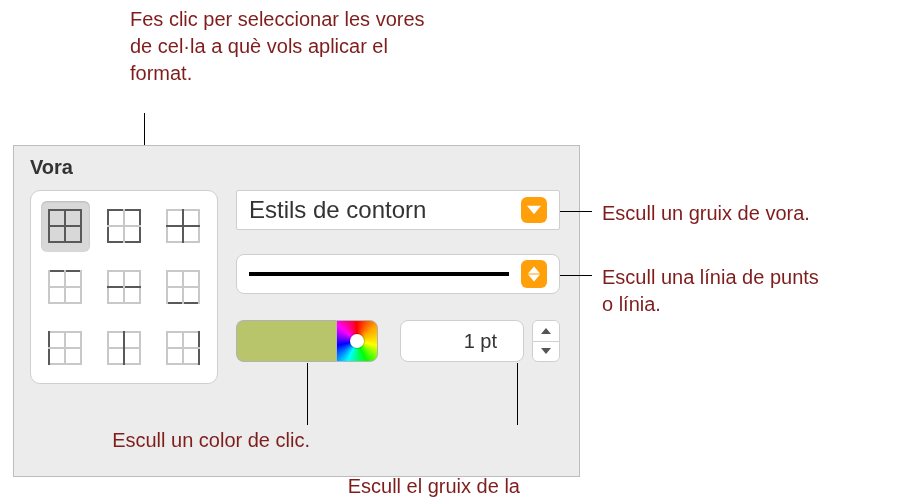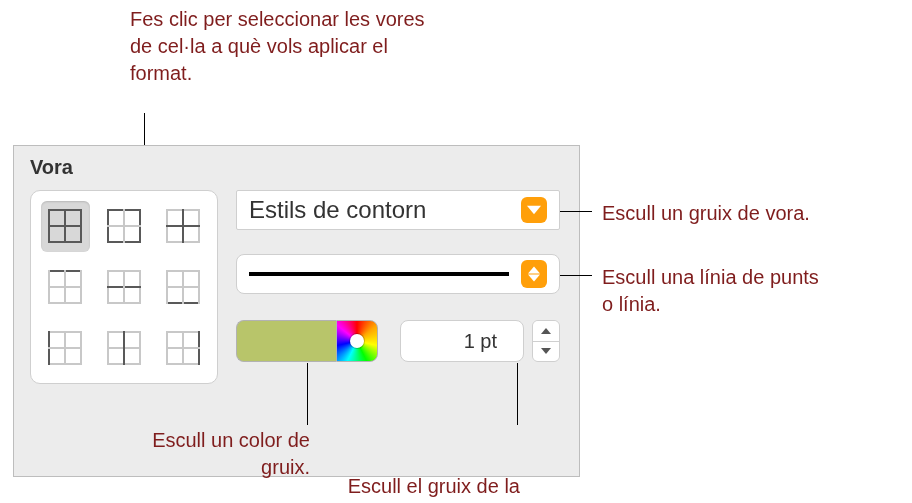--- a/index.html
+++ b/index.html
@@ -360,17 +360,17 @@
   </div>
 
 </div>
 
 <div class="callout" style="left:602px; top:200px;">Escull un gruix de vora.</div>
 <div class="leader" style="left:560px; top:211px; width:32px; height:1px;"></div>
 
 <div class="callout" style="left:602px; top:264px; width:230px;">Escull una línia de punts o línia.</div>
 <div class="leader" style="left:560px; top:275px; width:32px; height:1px;"></div>
 
-<div class="callout" style="left:110px; top:427px; width:200px; text-align:right;">Escull un color de gruix.</div>
+<div class="callout" style="left:110px; top:427px; width:200px; text-align:right;">Escull un color de clic.</div>
 <div class="leader" style="left:307px; top:363px; width:1px; height:62px;"></div>
 
 <div class="callout" style="left:340px; top:427px; width:180px; text-align:right;margin-top:46px;">Escull el gruix de la vora.</div>
 <div class="leader" style="left:517px; top:363px; width:1px; height:62px;"></div>
 
 </body></html>

